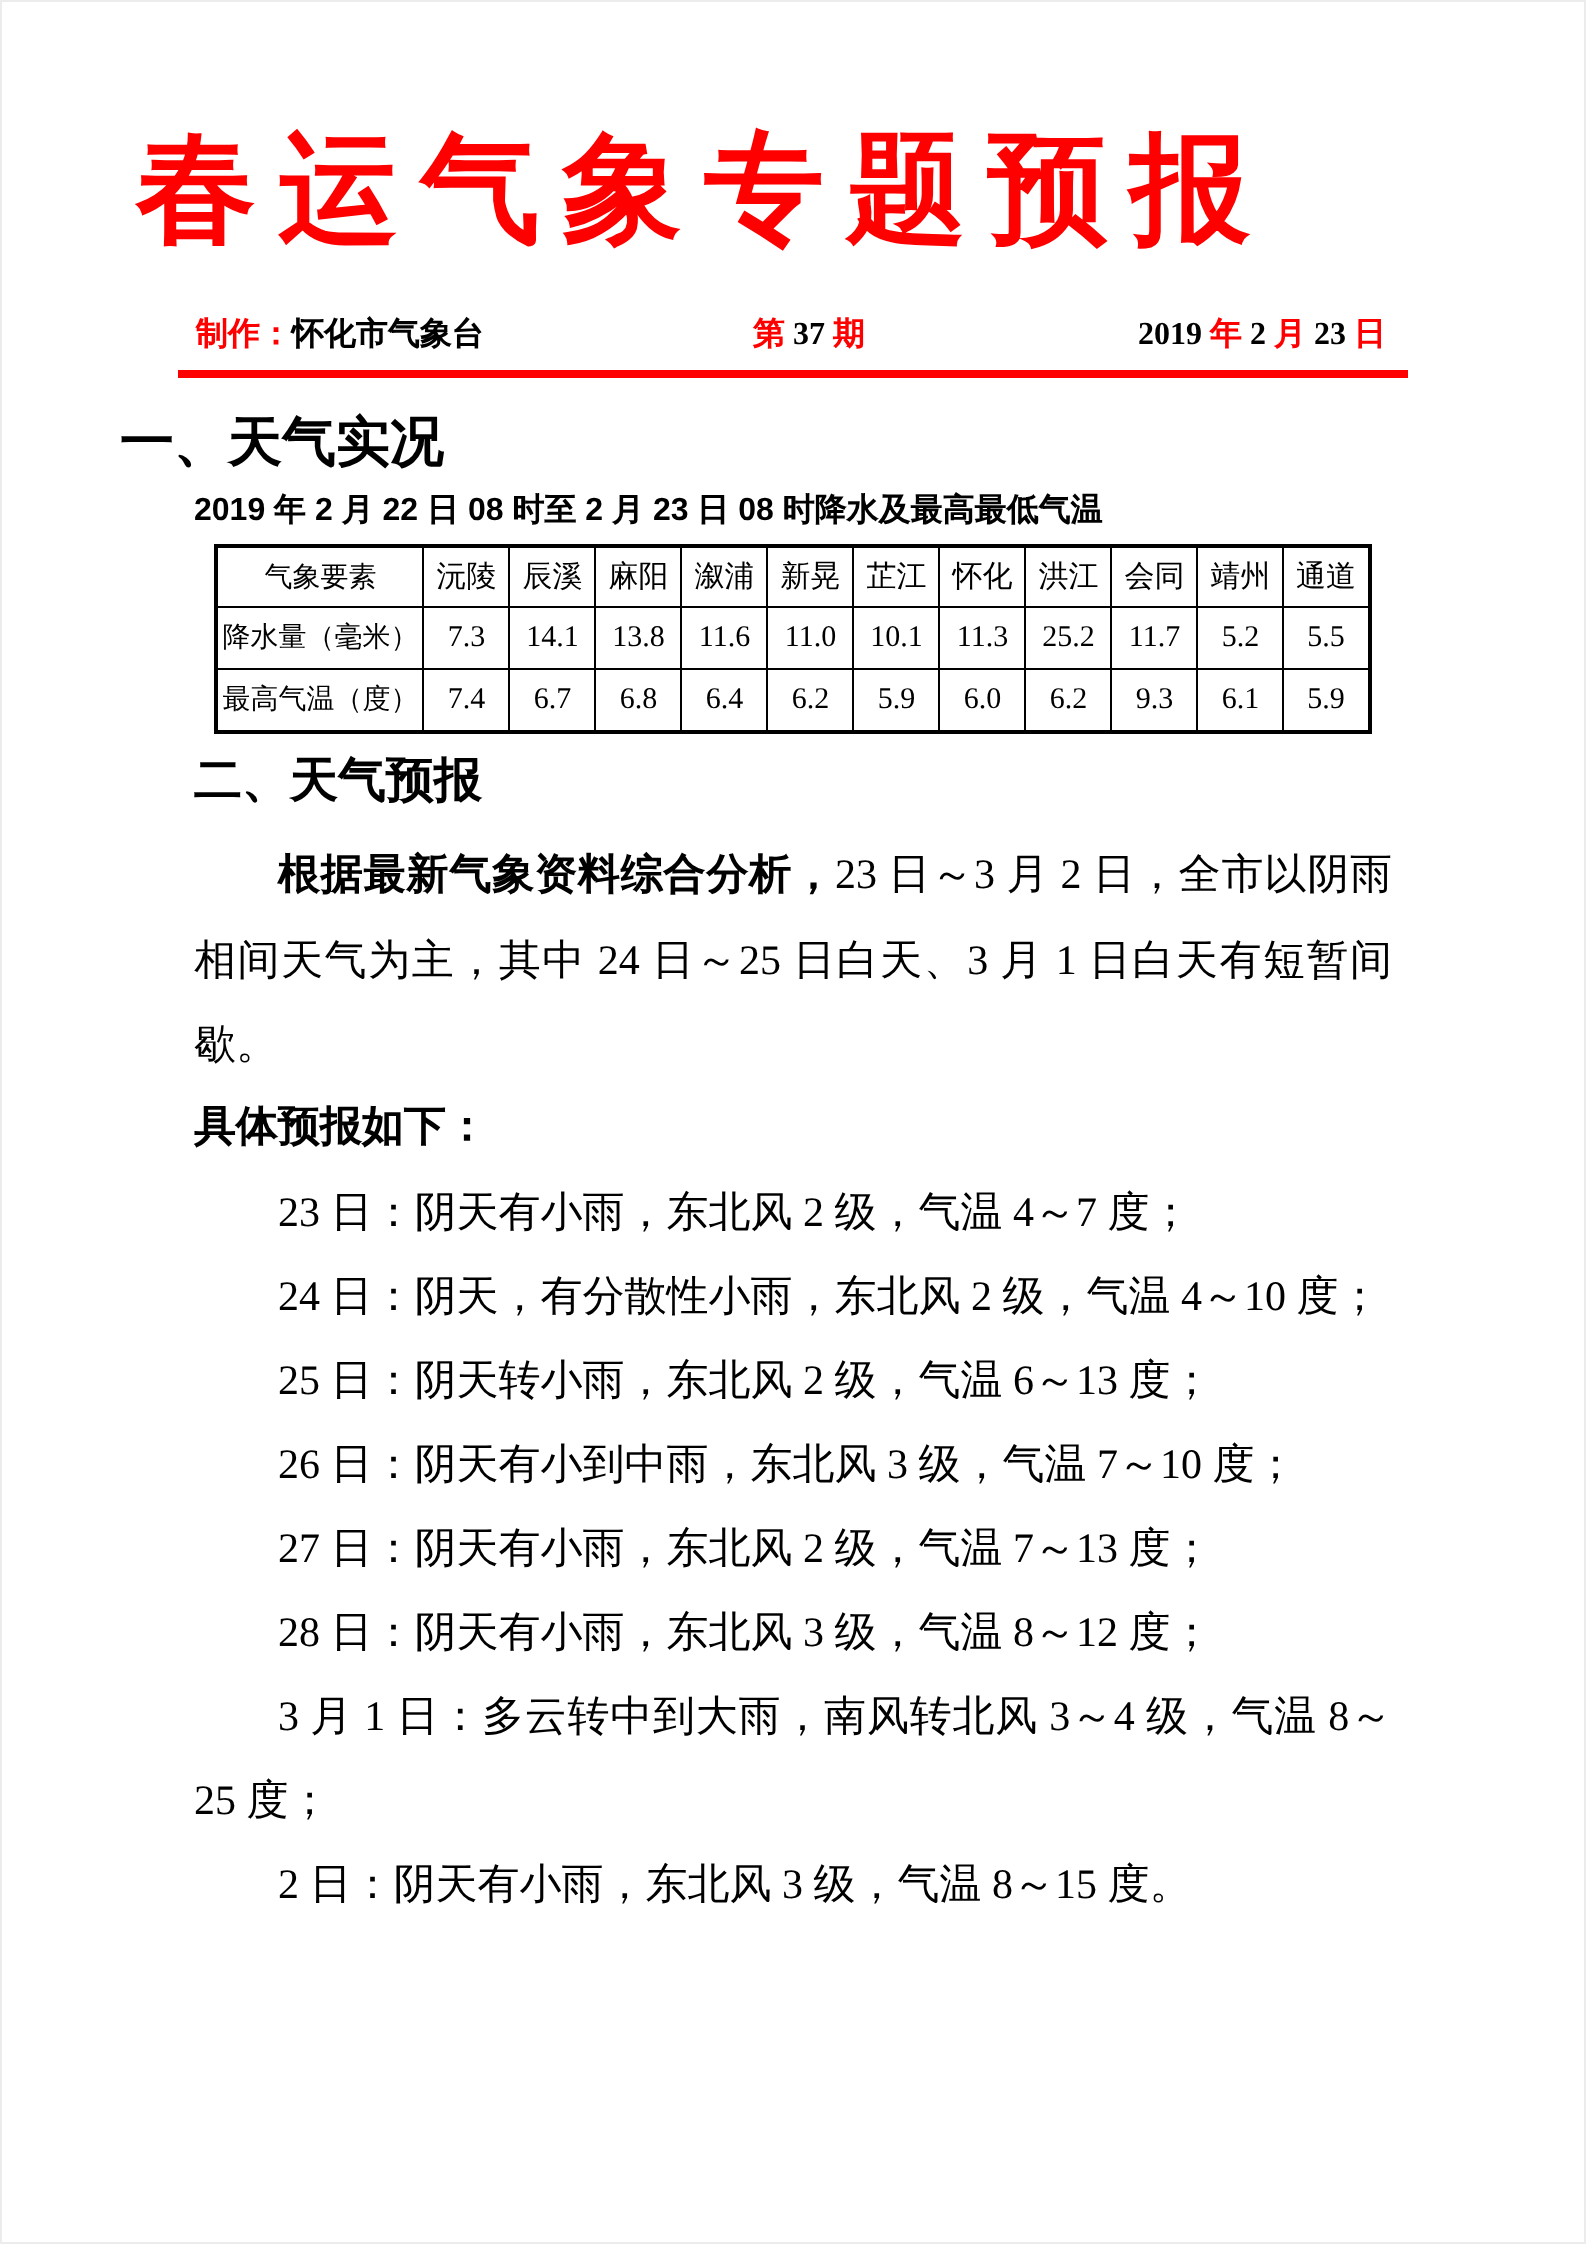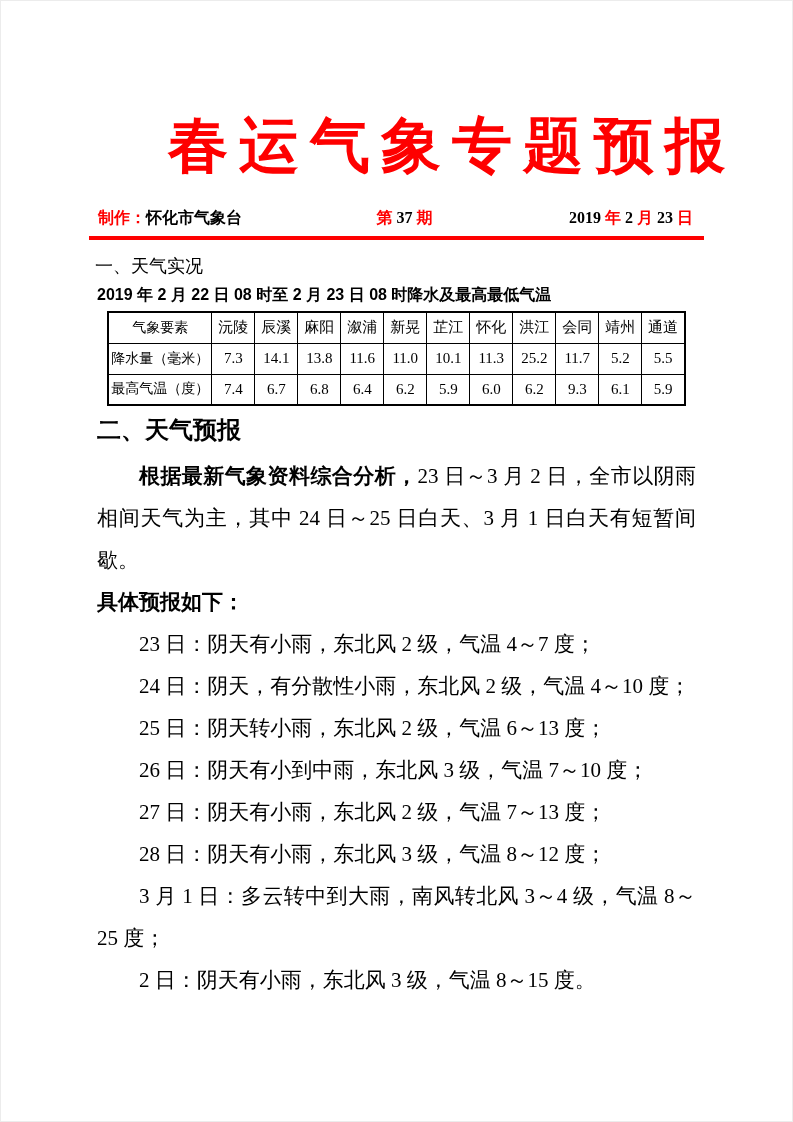--- a/index.html
+++ b/index.html
@@ -8,22 +8,22 @@
   .page {
     width: 793px; height: 1122px;
     background: #ffffff;
     border: 1px solid #ececec;
     overflow: hidden;
     font-family: "Liberation Serif", serif;
     color: var(--ink);
     position: relative;
   }
   .doc-title {
-    margin: 109px 56px 0;
-    text-align: right;
+    margin: 58px 56px 0;
+    text-align: left;
     color: var(--accent);
     font-family: "Liberation Serif", serif;
     font-weight: bold;
     font-size: 60px;
     line-height: 1.2;
     letter-spacing: 11px;
     padding-left: 11px;
     white-space: nowrap;
   }
   .meta-row {
@@ -38,24 +38,24 @@
   }
   .meta-row .num { font-family: "Liberation Serif", serif; }
   .red { color: var(--accent); }
   .seg { margin: 0 2px; }
   .red-rule {
     height: 4px;
     background: var(--accent);
     margin: 7px 88px 0 88px;
   }
   .section-heading {
-    margin: 15px 96px 0 94px;
+    margin: 15px 96px 0 59px;
     font-family: "Liberation Sans", sans-serif;
-    font-weight: normal;
-    font-size: 18px;
+    font-weight: bold;
+    font-size: 27px;
     line-height: 1.3;
   }
   .table-title {
     margin: 7px 96px 0 96px;
     text-align: left;
     font-family: "Liberation Sans", sans-serif;
     font-weight: bold;
     font-size: 16px;
     line-height: 1.3;
   }

